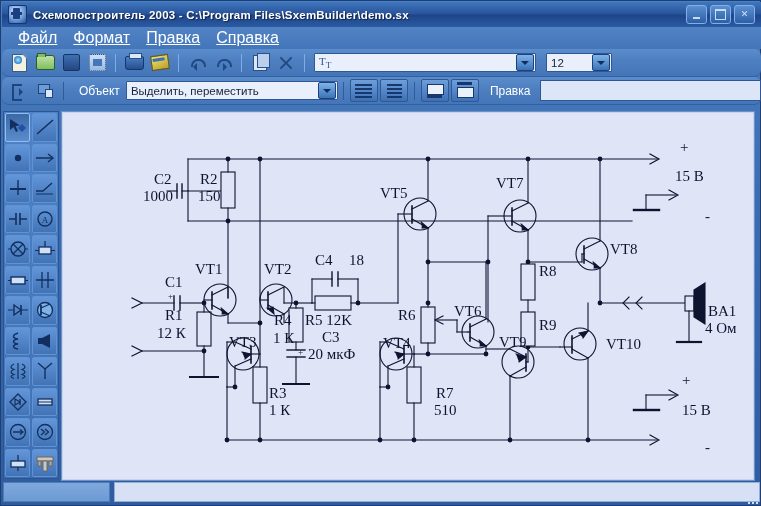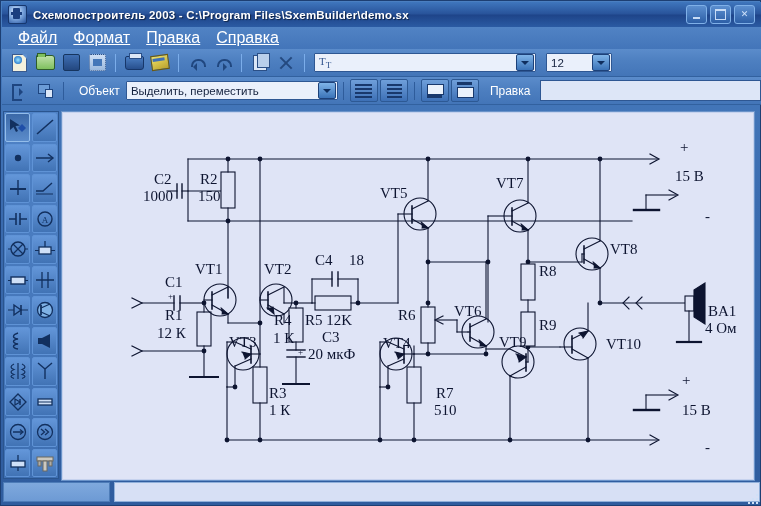--- a/index.html
+++ b/index.html
@@ -30,21 +30,21 @@
 
   
   .menubar{position:absolute;left:1px;top:26px;width:759px;height:22px;
      background:linear-gradient(180deg,#5183c4 0%,#4375b9 100%);
      display:flex;align-items:center;padding-left:8px;box-sizing:border-box;}
   .menu-item{color:#fff;font-size:16px;padding:2px 8px;white-space:nowrap;text-decoration:underline;}
 
   
   .toolbar{position:absolute;left:1px;width:759px;height:28px;box-sizing:border-box;
      background:linear-gradient(180deg,#5b8ccb 0%,#4d7fc0 45%,#4375b8 100%);
-     border-bottom:1px solid #32619f;display:flex;align-items:center;padding-left:4px;}
+     border-bottom:1px solid #32619f;display:flex;align-items:center;padding-left:4px;border-radius:7px;}
   .tbar1{top:48px;}
   .tbar2{top:76px;}
   .tool{width:24px;height:22px;margin:0 1px;display:flex;align-items:center;justify-content:center;
      position:relative;border-radius:2px;flex:none;}
   .sep{width:1px;height:18px;background:#7badea;margin:0 5px;flex:none;}
   .sep2{width:1px;height:18px;background:#2e5c9b;margin:0 5px;flex:none;}
 
   
   .g-doc{width:13px;height:16px;background:#f4f1dd;border:1px solid #3a5a8e;position:relative;}
   .g-doc:after{content:"";position:absolute;right:-1px;top:-1px;border-left:5px solid transparent;border-top:5px solid #5b8ccb;}

